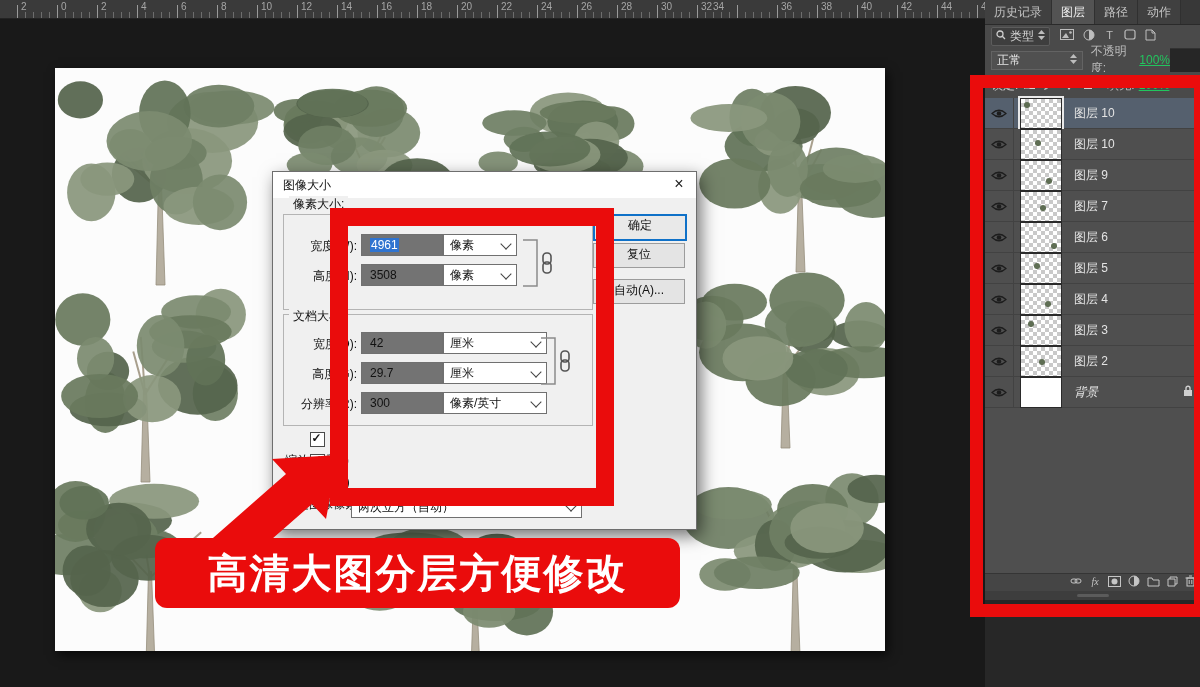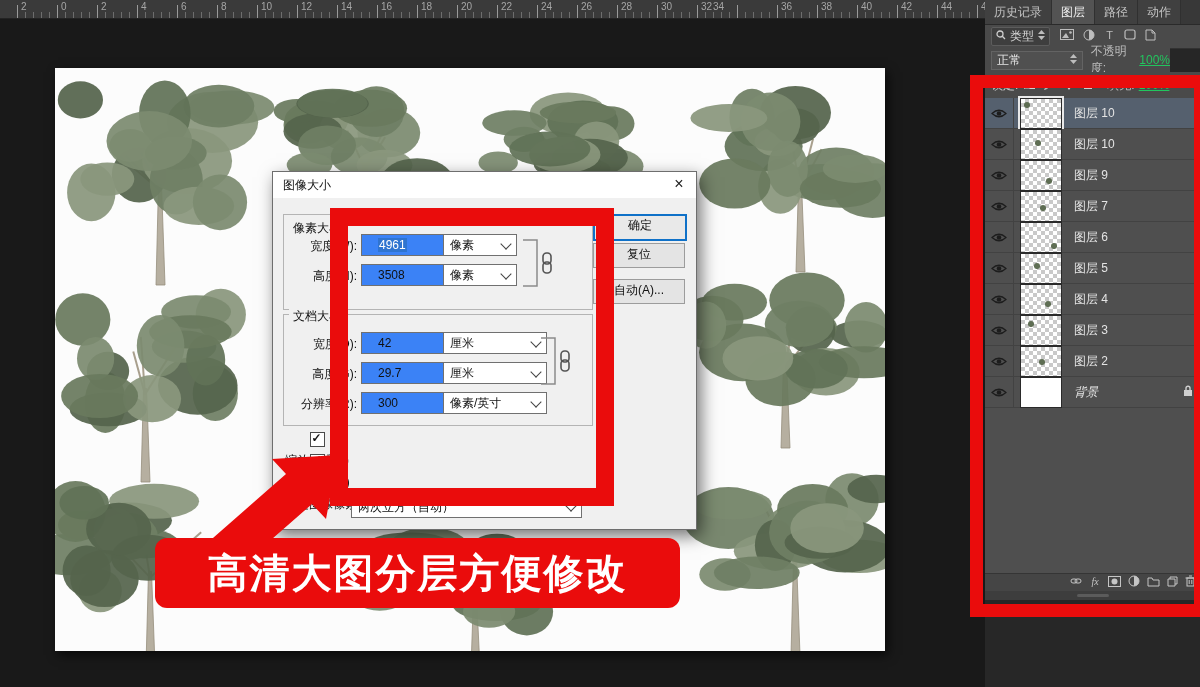--- a/index.html
+++ b/index.html
@@ -52,21 +52,21 @@
   #panel-bottom{position:absolute;left:0;top:600px;width:215px;height:87px;background:#272727;}
   
   #dialog{position:absolute;left:272px;top:171px;width:423px;height:357px;background:#f0f0f0;border:1px solid #6e6e6e;
           box-shadow:4px 6px 16px rgba(0,0,0,.55);font-size:12px;color:#111;z-index:5;}
   #dlg-title{position:absolute;left:0;top:0;width:100%;height:26px;background:#ffffff;line-height:26px;}
   #dlg-title .t{margin-left:10px;}
   #dlg-close{position:absolute;right:0;top:0;width:34px;height:26px;text-align:center;line-height:24px;font-size:16px;color:#222;}
   .groupbox{position:absolute;border:1px solid #b4b4b4;}
   .grouplabel{position:absolute;background:#f0f0f0;padding:0 4px;}
   .fld-label{position:absolute;width:80px;text-align:right;}
-  .fld-input{position:absolute;height:20px;background:#3b82f6;border:1px solid #707070;padding:0 16px;line-height:20px;}
+  .fld-input{position:absolute;height:20px;background:#737373;border:1px solid #707070;padding:0 8px;line-height:20px;}
   .sel-text{background:#2f74d0;color:#fff;padding:0 1px;}
   .combo{position:absolute;height:20px;background:#fff;border:1px solid #707070;display:flex;align-items:center;justify-content:space-between;padding:0 6px;line-height:20px;}
   .chev{width:7px;height:7px;border-right:1.4px solid #444;border-bottom:1.4px solid #444;transform:rotate(45deg);margin-top:-3px;flex:none;}
   .dlg-btn{position:absolute;width:90px;height:23px;background:#e4e4e4;border:1px solid #9c9c9c;text-align:center;line-height:21px;}
   .dlg-btn.focused{border:2px solid #0f71c8;line-height:19px;background:#e9e9e9;}
   .cb-row{position:absolute;display:flex;align-items:center;gap:5px;flex-direction:column;}
   .cb-box{width:13px;height:13px;background:#fff;border:1px solid #4a4a4a;position:relative;flex:none;}
   .cb-box::after{content:"\2713";position:absolute;left:1px;top:-2px;font-size:12px;font-weight:bold;color:#111;}
   .linkgrp{position:absolute;}
   
@@ -543,21 +543,21 @@
     <div id="panel-bottom"></div>
   </div>
 
   <div id="dialog">
     <div id="dlg-title">
       <span class="t">图像大小</span>
     </div>
     <div id="dlg-close">×</div>
 
     <div class="groupbox" style="left:10px;top:42px;width:308px;height:94px"></div>
-    <span class="grouplabel" style="left:16px;top:48px">像素大小:</span>
+    <span class="grouplabel" style="left:16px;top:24px">像素大小:</span>
 
     <span class="fld-label" style="left:4px;top:66px">宽度(W):</span>
     <div class="fld-input" style="left:88px;top:62px;width:64px"><span class="sel-text">4961</span></div>
     <div class="combo" style="left:170px;top:62px;width:60px">
       <span>像素</span>
         <span class="chev"></span>
     </div>
 
     <span class="fld-label" style="left:4px;top:96px">高度(H):</span>
     <div class="fld-input" style="left:88px;top:92px;width:64px"><span>3508</span></div>

